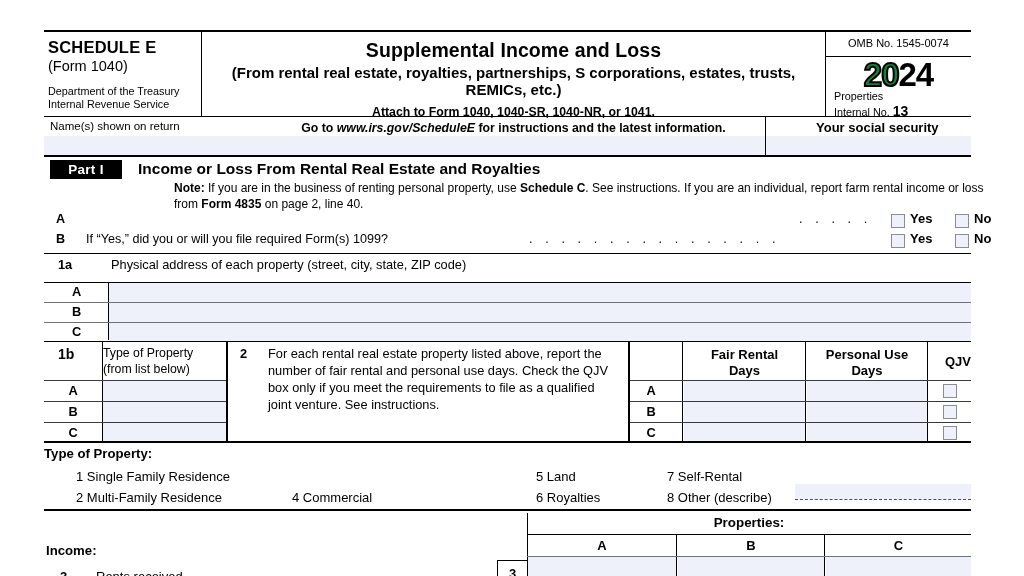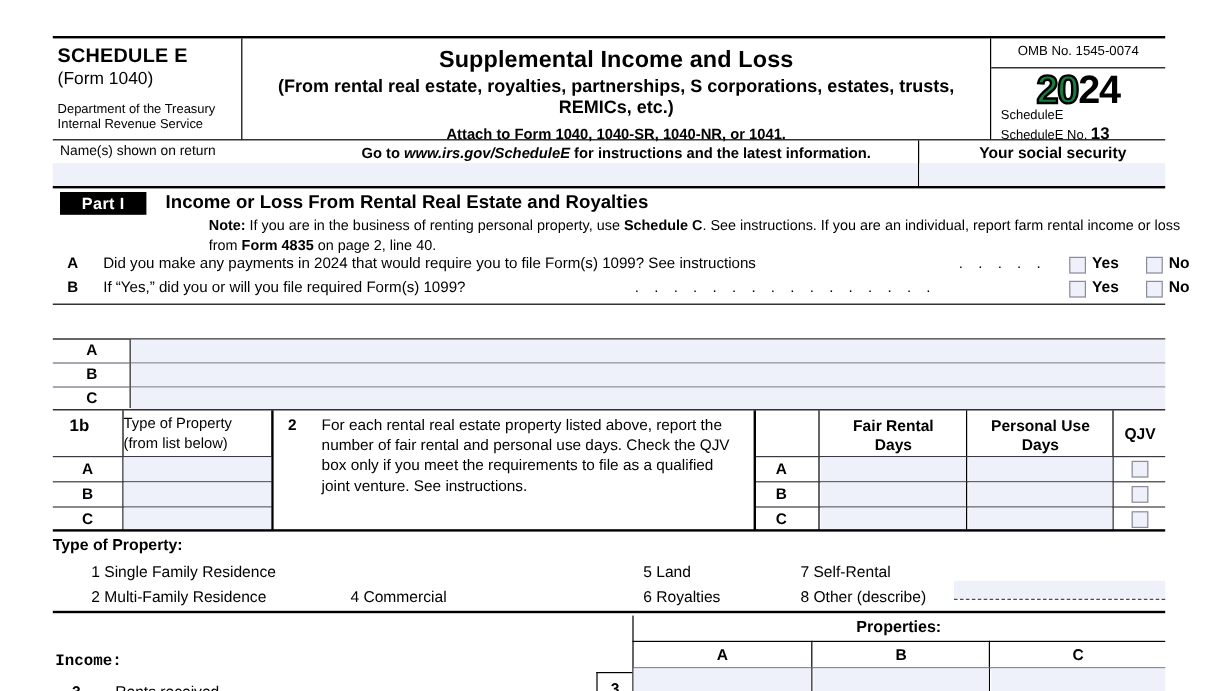--- a/index.html
+++ b/index.html
@@ -123,21 +123,21 @@
                    border-left:1.4px solid #000; }
   .propblk .ptitle { position:absolute; left:483px; top:2px; width:444px; height:21px;
                      font-size:13.4px; font-weight:bold; text-align:center; line-height:20px; }
   .propblk .phl { position:absolute; left:483px; top:23px; width:444px; height:1.3px; background:#000; }
   .propblk .pcol { position:absolute; top:24px; height:21px; font-size:13px; font-weight:bold;
                    text-align:center; line-height:21px; }
   .propblk .pcolv { position:absolute; top:23px; width:1.3px; height:44px; background:#000; }
   .propblk .phl2 { position:absolute; left:483px; top:45px; width:444px; height:1.1px; background:#6f6f80; }
   .propblk .pfill { position:absolute; top:46px; height:30px; background:#eef1fa; }
 
-  .propblk .income { position:absolute; left:2px; top:32px; font-size:13.2px; font-weight:bold;font-family:Liberation Mono, monospace; }
+  .propblk .income { position:absolute; left:2px; top:32px; font-size:13.2px; font-weight:bold; }
   .propblk .l3n { position:absolute; left:16px; top:58px; font-size:13px; font-weight:bold; }
   .propblk .l3t { position:absolute; left:52px; top:58px; font-size:13px; }
   .propblk .l3leader { position:absolute; left:145px; top:58px; font-size:13px; letter-spacing:5.6px; }
   .propblk .numbox { position:absolute; left:453px; top:49px; width:30px; height:27px;
                      border:1.3px solid #000; border-right:none; border-bottom:none;
                      font-size:13px; font-weight:bold; text-align:center; line-height:26px; }
 </style>
 </head>
 <body>
 
@@ -162,22 +162,22 @@
       </div>
     </div>
 
     <div class="hdr-right">
       <div class="omb">OMB No. 1545-0074</div>
       <div class="sep"></div>
       <div class="yearwrap">
         <span class="year"><span class="hollow">20</span><span>24</span></span>
       </div>
       <div class="attach">
-        <div>ScheduleE</div>
-        <div><span>ScheduleE No.</span> <span class="seq">13</span></div>
+        <div>Properties</div>
+        <div><span>Internal No.</span> <span class="seq">13</span></div>
       </div>
     </div>
   </div>
 
   <div class="namerow">
     <div class="lbl">Name(s) shown on return</div>
     <div class="vdiv"></div>
     <div class="ssnlbl">Your social security number</div>
     <div class="fillL"></div>
     <div class="fillR"></div>
@@ -186,39 +186,42 @@
   <div class="partrow">
     <div class="partbadge">Part I</div>
     <div class="parttitle">Income or Loss From Rental Real Estate and Royalties</div>
     <div class="partnote">
       <span class="bold">Note:</span><span> If you are in the business of renting personal property, use </span><span class="bold">Schedule C</span><span>. See instructions. If you are an individual, report farm rental income or loss from </span><span class="bold">Form 4835</span><span> on page 2, line 40.</span>
     </div>
   </div>
 
   <div class="qrow" style="top:211px;">
     <span class="ltr">A</span>
-    <span class="txt">Did you make any payments in 2024 that would require you to file Form(s) 1099? See instructions</span>
     <span class="leader" style="left:755px;">. . . . .</span>
     <span class="cbox" style="left:847px;"></span>
     <span class="ynlbl" style="left:866px;">Yes</span>
     <span class="cbox" style="left:911px;"></span>
     <span class="ynlbl" style="left:930px;">No</span>
   </div>
 
   <div class="qrow" style="top:231px;">
     <span class="ltr">B</span>
     <span class="txt">If “Yes,” did you or will you file required Form(s) 1099?</span>
     <span class="leader" style="left:485px;">. . . . . . . . . . . . . . . .</span>
     <span class="cbox" style="left:847px;"></span>
     <span class="ynlbl" style="left:866px;">Yes</span>
     <span class="cbox" style="left:911px;"></span>
     <span class="ynlbl" style="left:930px;">No</span>
   </div>
   <div class="qsep" style="top:253px;"></div>
 
+  <div class="r1a-lbl">
+    <span class="n">1a</span>
+    <span class="t">Physical address of each property (street, city, state, ZIP code)</span>
+  </div>
 
   <div class="abcgrid">
     <div class="vd"></div>
 
     <div class="row" style="top:0;">
       <span class="rl">A</span>
       <span class="rf"></span>
     </div>
     <div class="hline" style="top:19px;"></div>
 
@@ -263,21 +266,21 @@
     <div class="vline" style="left:883px;"></div>
 
     <div class="dayhdr" style="left:640px;width:121px;">
       <div>Fair Rental</div>
       <div>Days</div>
     </div>
     <div class="dayhdr" style="left:763px;width:120px;">
       <div>Personal Use</div>
       <div>Days</div>
     </div>
-    <div class="dayhdr" style="left:885px;width:42px;padding-top:12px;">QJV</div>
+    <div class="dayhdr" style="left:885px;width:42px;padding-top:12px;text-align:right;">QJV</div>
 
     <div class="hl" style="left:586px;top:38px;width:341px;"></div>
 
     <span class="dL" style="left:586px;top:39px;">A</span>
     <span class="dfill" style="left:640px;top:39px;width:121px;"></span>
     <span class="dfill" style="left:763px;top:39px;width:120px;"></span>
     <span class="qjvbox" style="left:899px;top:42px;"></span>
     <div class="hl" style="left:586px;top:59px;width:341px;"></div>
 
     <span class="dL" style="left:586px;top:60px;">B</span>

